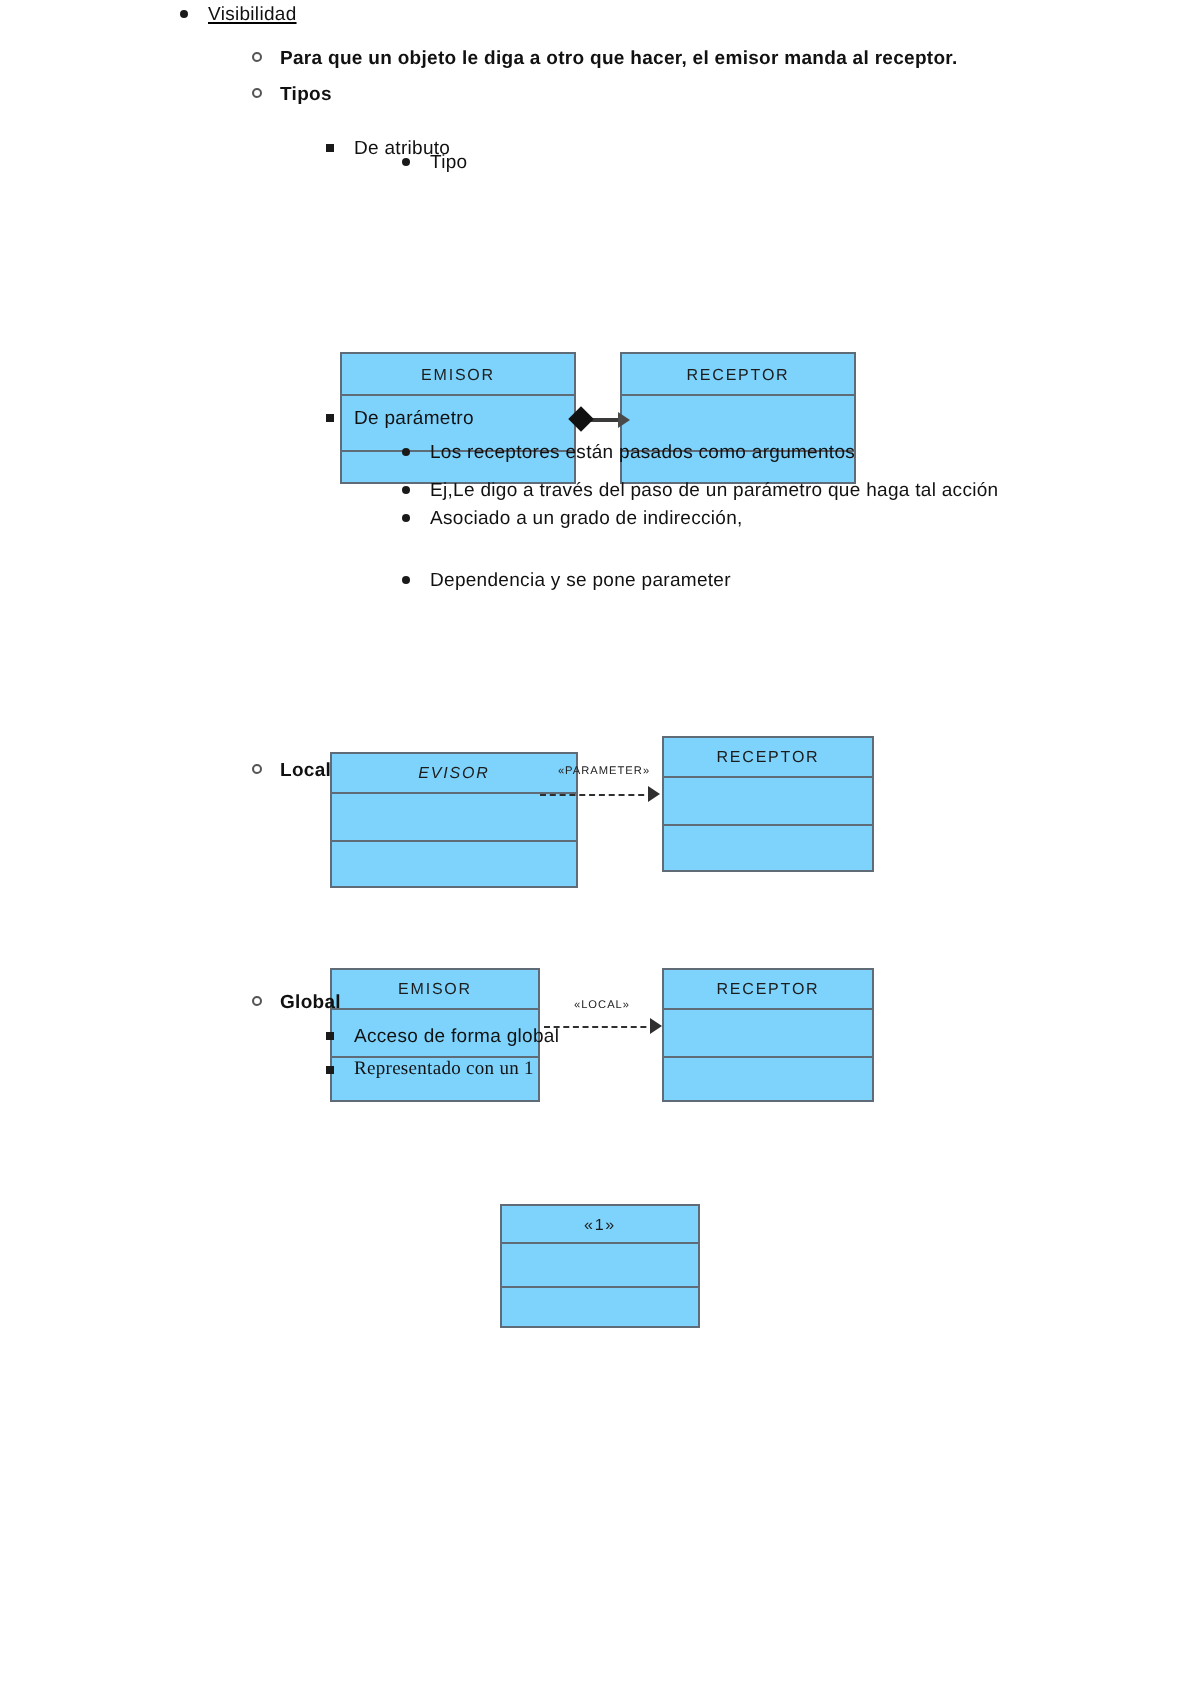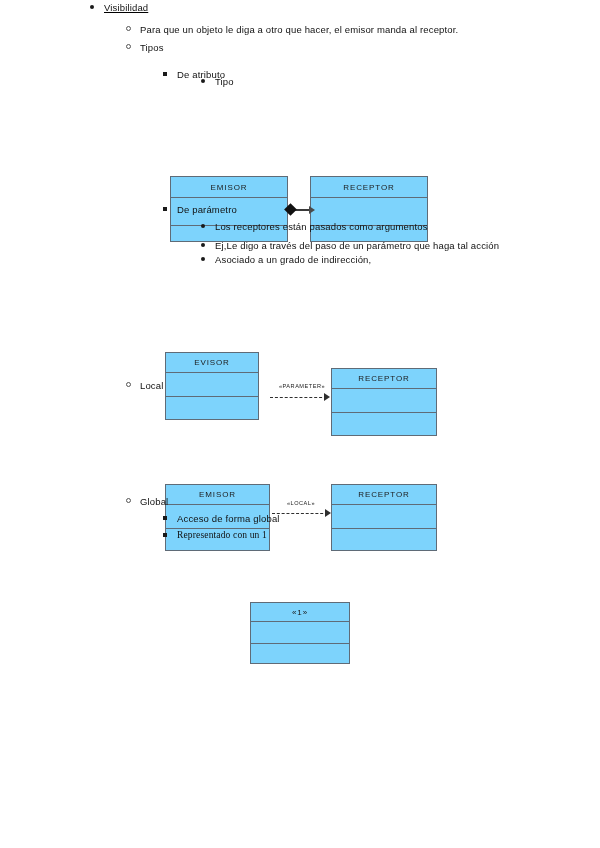--- a/index.html
+++ b/index.html
@@ -48,21 +48,21 @@
     letter-spacing: 0.15px;
   }
 
   
   .lvl1 { margin-left: 90px; }
   .lvl2 { margin-left: 126px; }
   .lvl3 { margin-left: 163px; }
   .lvl4 { margin-left: 201px; }
 
   .lvl1 > .txt { max-width: 430px; }
-  .lvl2 > .txt { max-width: 400px; }
+  .lvl2 > .txt { max-width: 400px; font-weight: bold; }
   .lvl3 > .txt { max-width: 370px; }
   .lvl4 > .txt { max-width: 320px; }
 
   
   .b-disc::before {
     content: "";
     display: inline-block;
     width: 4px; height: 4px;
     border-radius: 50%;
     background: #1a1a1a;
@@ -209,24 +209,28 @@
   <div class="node lvl4" style="position:absolute; top:252px;">
     <span class="bullet b-disc"></span>
     <span class="txt">Asociado a un grado de indirección,</span>
   </div>
 
   <div class="node lvl4" style="position:absolute; top:238px;">
     <span class="bullet b-disc"></span>
     <span class="txt">Ej,Le digo a través del paso de un parámetro que haga tal acción</span>
   </div>
 
-
-  <div class="diagram" style="left:0; top:0;">
-
-    <div class="uml-box" style="left:165px; top:352px; width:94px; height:68px;">
+  <div class="node lvl4" style="position:absolute; top:283px;">
+    <span class="bullet b-disc"></span>
+    <span class="txt">Dependencia y se pone parameter</span>
+  </div>
+
+  <div class="diagram" style="left:0; top:0;">
+
+    <div class="uml-box" style="left:165px; top:376px; width:124px; height:68px;font-style:italic;">
       <div class="uml-title" style="height:20px;">EVISOR</div>
       <div class="uml-row" style="height:24px;"></div>
       <div class="uml-row last" style="height:22px;"></div>
     </div>
 
     <div class="uml-box" style="left:331px; top:368px; width:106px; height:68px;">
       <div class="uml-title" style="height:20px;">RECEPTOR</div>
       <div class="uml-row" style="height:24px;"></div>
       <div class="uml-row last" style="height:22px;"></div>
     </div>

